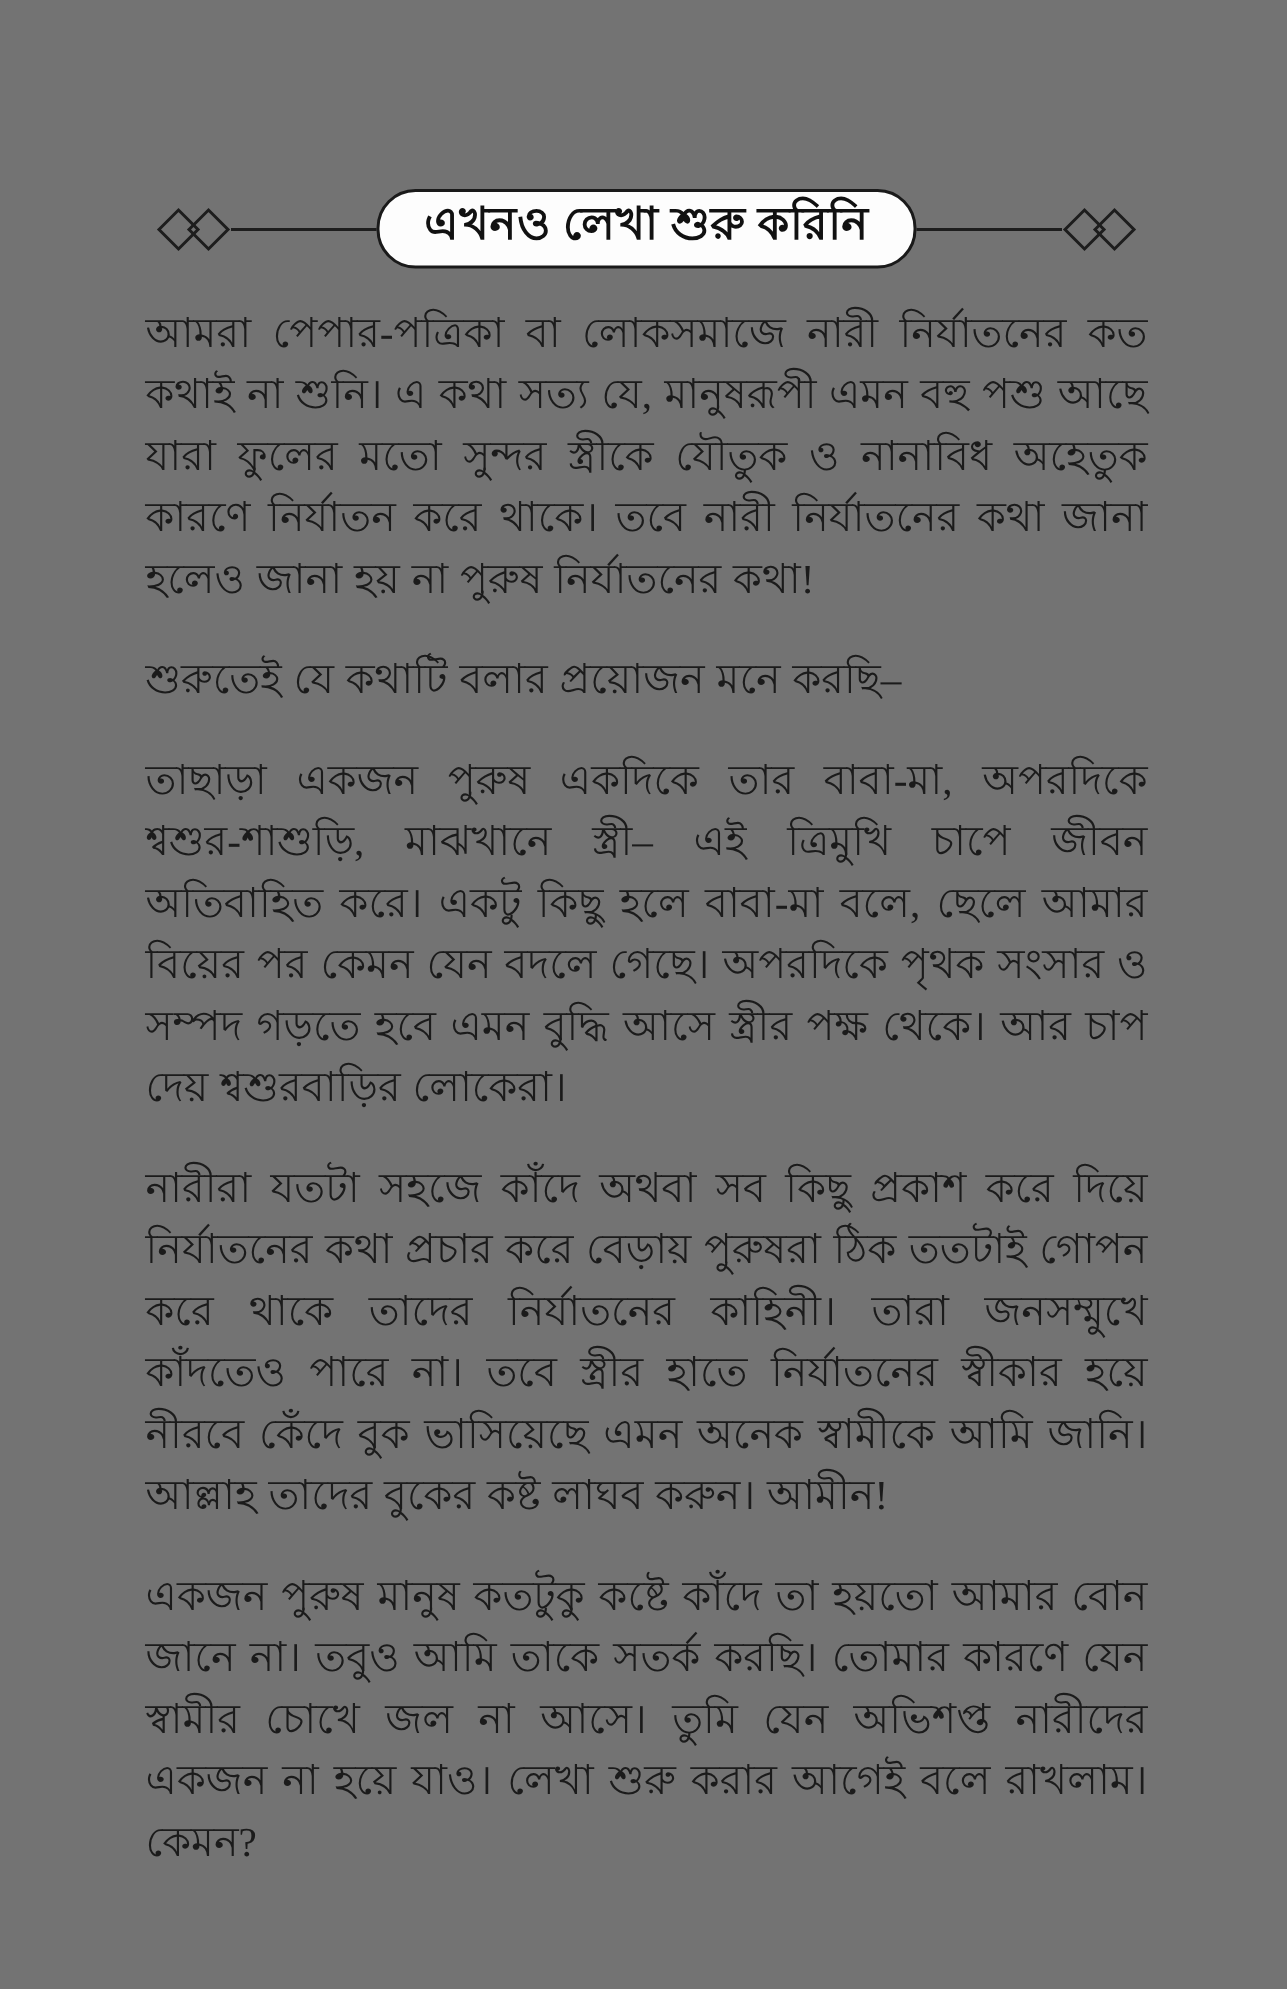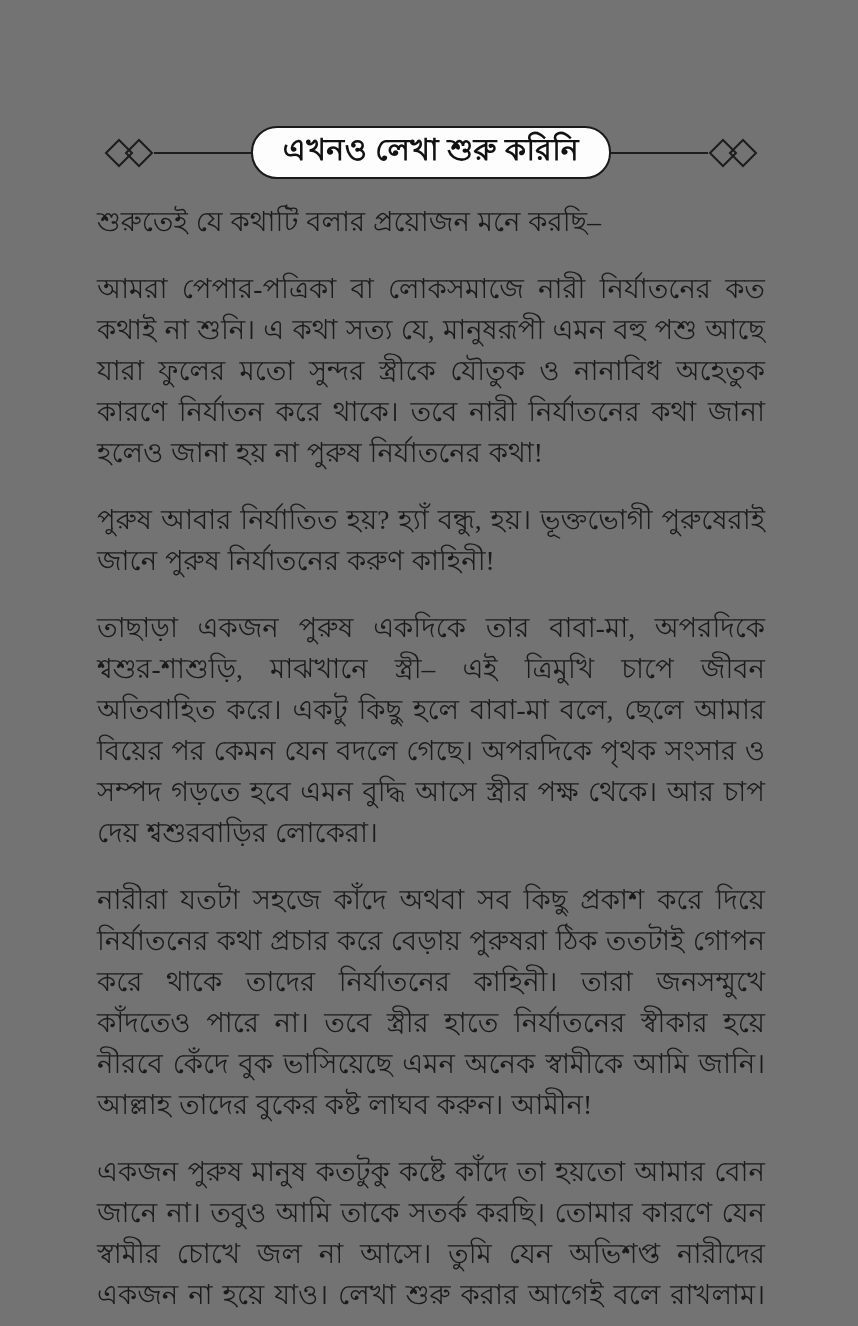--- a/index.html
+++ b/index.html
@@ -74,21 +74,20 @@
     <div class="rule"></div>
 
     <svg class="ornament" width="50" height="38" viewBox="0 0 50 38" aria-hidden="true">
       <polygon points="2,19 15,6 28,19 15,32" fill="none" stroke="#1d1d1d" stroke-width="2"></polygon>
       <polygon points="22,19 35,6 48,19 35,32" fill="none" stroke="#1d1d1d" stroke-width="2"></polygon>
     </svg>
 
   </div>
 
   <div class="body-text">
+    <p>আমরা পেপার-পত্রিকা বা লোকসমাজে নারী নির্যাতনের কত কথাই না শুনি। এ কথা সত্য যে, মানুষরূপী এমন বহু পশু আছে যারা ফুলের মতো সুন্দর স্ত্রীকে যৌতুক ও নানাবিধ অহেতুক কারণে নির্যাতন করে থাকে। তবে নারী নির্যাতনের কথা জানা হলেও জানা হয় না পুরুষ নির্যাতনের কথা!</p>
     <p>শুরুতেই যে কথাটি বলার প্রয়োজন মনে করছি–</p>
-    <p>আমরা পেপার-পত্রিকা বা লোকসমাজে নারী নির্যাতনের কত কথাই না শুনি। এ কথা সত্য যে, মানুষরূপী এমন বহু পশু আছে যারা ফুলের মতো সুন্দর স্ত্রীকে যৌতুক ও নানাবিধ অহেতুক কারণে নির্যাতন করে থাকে। তবে নারী নির্যাতনের কথা জানা হলেও জানা হয় না পুরুষ নির্যাতনের কথা!</p>
-    <p>পুরুষ আবার নির্যাতিত হয়? হ্যাঁ বন্ধু, হয়। ভূক্তভোগী পুরুষেরাই জানে পুরুষ নির্যাতনের করুণ কাহিনী!</p>
     <p>তাছাড়া একজন পুরুষ একদিকে তার বাবা-মা, অপরদিকে শ্বশুর-শাশুড়ি, মাঝখানে স্ত্রী– এই ত্রিমুখি চাপে জীবন অতিবাহিত করে। একটু কিছু হলে বাবা-মা বলে, ছেলে আমার বিয়ের পর কেমন যেন বদলে গেছে। অপরদিকে পৃথক সংসার ও সম্পদ গড়তে হবে এমন বুদ্ধি আসে স্ত্রীর পক্ষ থেকে। আর চাপ দেয় শ্বশুরবাড়ির লোকেরা।</p>
     <p>নারীরা যতটা সহজে কাঁদে অথবা সব কিছু প্রকাশ করে দিয়ে নির্যাতনের কথা প্রচার করে বেড়ায় পুরুষরা ঠিক ততটাই গোপন করে থাকে তাদের নির্যাতনের কাহিনী। তারা জনসম্মুখে কাঁদতেও পারে না। তবে স্ত্রীর হাতে নির্যাতনের স্বীকার হয়ে নীরবে কেঁদে বুক ভাসিয়েছে এমন অনেক স্বামীকে আমি জানি। আল্লাহ তাদের বুকের কষ্ট লাঘব করুন। আমীন!</p>
     <p>একজন পুরুষ মানুষ কতটুকু কষ্টে কাঁদে তা হয়তো আমার বোন জানে না। তবুও আমি তাকে সতর্ক করছি। তোমার কারণে যেন স্বামীর চোখে জল না আসে। তুমি যেন অভিশপ্ত নারীদের একজন না হয়ে যাও। লেখা শুরু করার আগেই বলে রাখলাম। কেমন?</p>
   </div>
 
 </div>
 
 </body></html>

